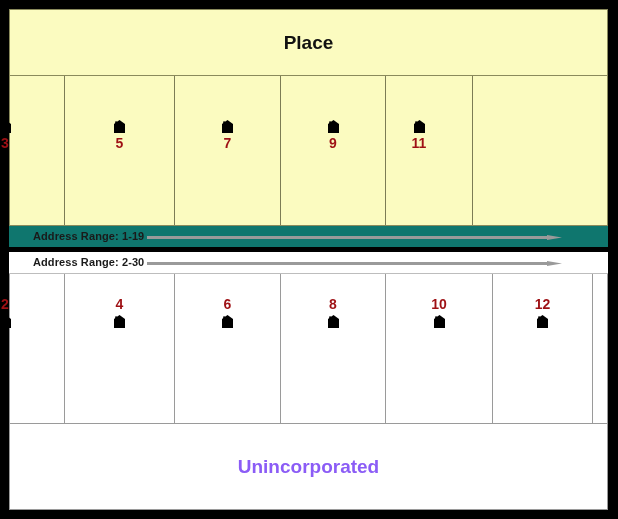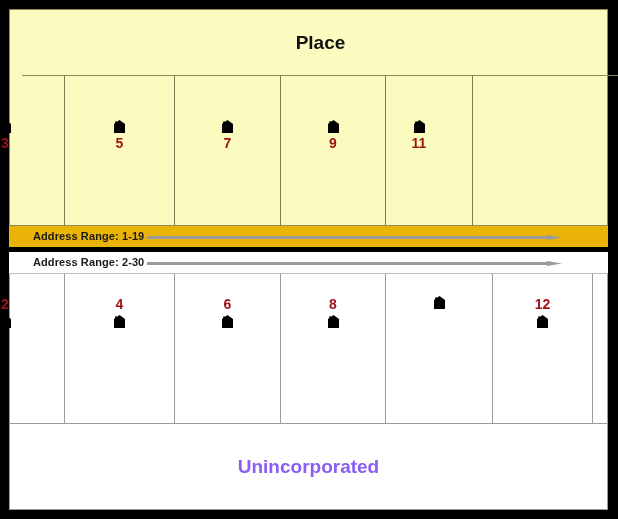--- a/index.html
+++ b/index.html
@@ -49,21 +49,20 @@
     top: 0;
     width: 100%;
     height: 66px;
     line-height: 66px;
     text-align: center;
     font-size: 19px;
     font-weight: bold;
     color: #111111;
     border-bottom: 1px solid #8a8a5c;
     box-sizing: border-box;
-    margin-left: 12px;
   }
 
   
   .parcel-strip {
     position: absolute;
     left: 0;
     width: 100%;
     height: 150px;
     box-sizing: border-box;
   }
@@ -110,21 +109,21 @@
   
   .range-bar {
     position: absolute;
     left: 0;
     width: 100%;
     height: 22px;
     box-sizing: border-box;
   }
   .range-bar.odd {
     top: 216px;
-    background: #eab308;
+    background: #0f766e;
     border-top: 1px solid #8a8a5c;
   }
   .range-bar.even {
     top: 243px;
     background: #ffffff;
     border-bottom: 1px solid #bdbdbd;
   }
   .range-label {
     position: absolute;
     left: 24px;
@@ -299,20 +298,21 @@
               <div class="lot-inner bottom">
                 <span class="house-num">8</span>
                 <svg class="house-icon" viewBox="0 0 11 13">
                   <path d="M5.5 0 L11 4 L11 13 L0 13 L0 4 Z" fill="#000000"></path>
                   <rect x="1.2" y="1.4" width="2.1" height="3" fill="#000000"></rect>
                 </svg>
               </div>
             </div>
             <div class="lot sep-right-gray" style="left: 376px; width: 107px;">
               <div class="lot-inner bottom">
+                <span class="house-num">10</span>
                 <svg class="house-icon" viewBox="0 0 11 13">
                   <path d="M5.5 0 L11 4 L11 13 L0 13 L0 4 Z" fill="#000000"></path>
                   <rect x="1.2" y="1.4" width="2.1" height="3" fill="#000000"></rect>
                 </svg>
               </div>
             </div>
             <div class="lot sep-right-gray" style="left: 483px; width: 100px;">
               <div class="lot-inner bottom">
                 <span class="house-num">12</span>
                 <svg class="house-icon" viewBox="0 0 11 13">

